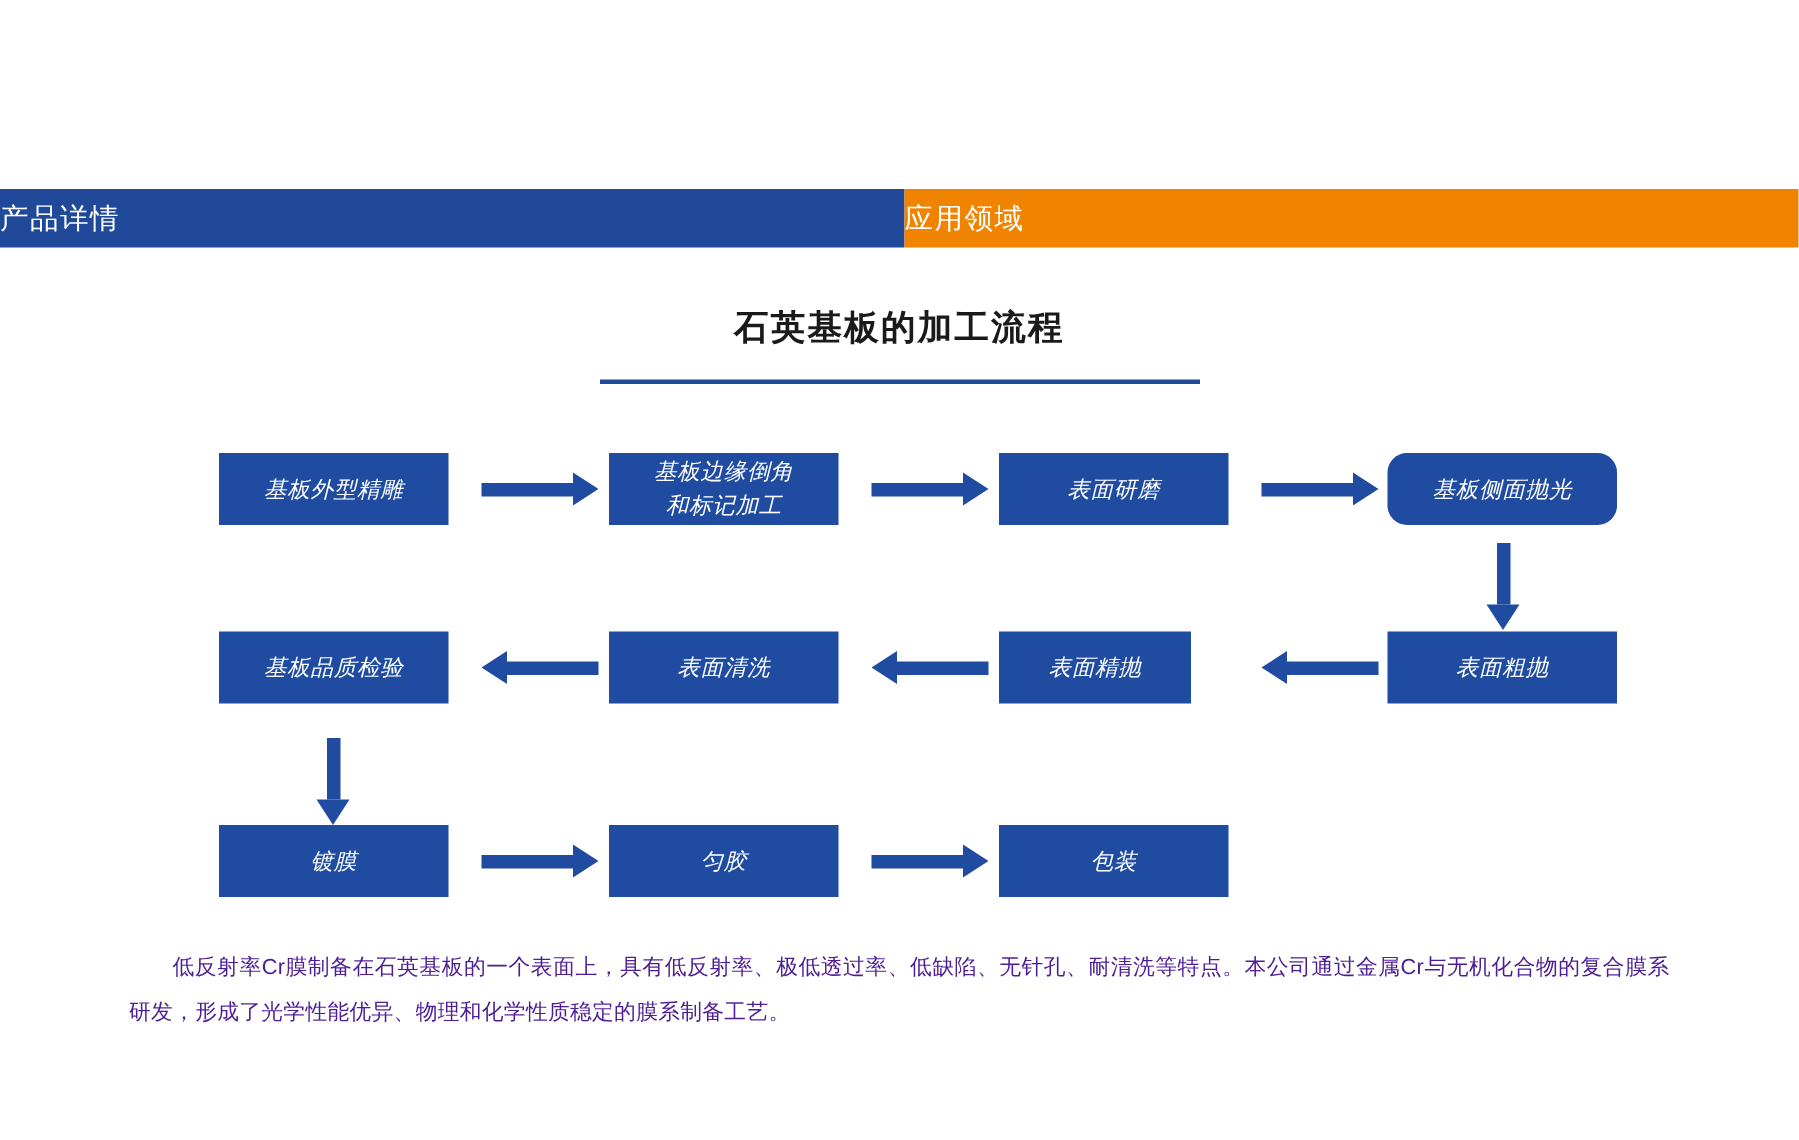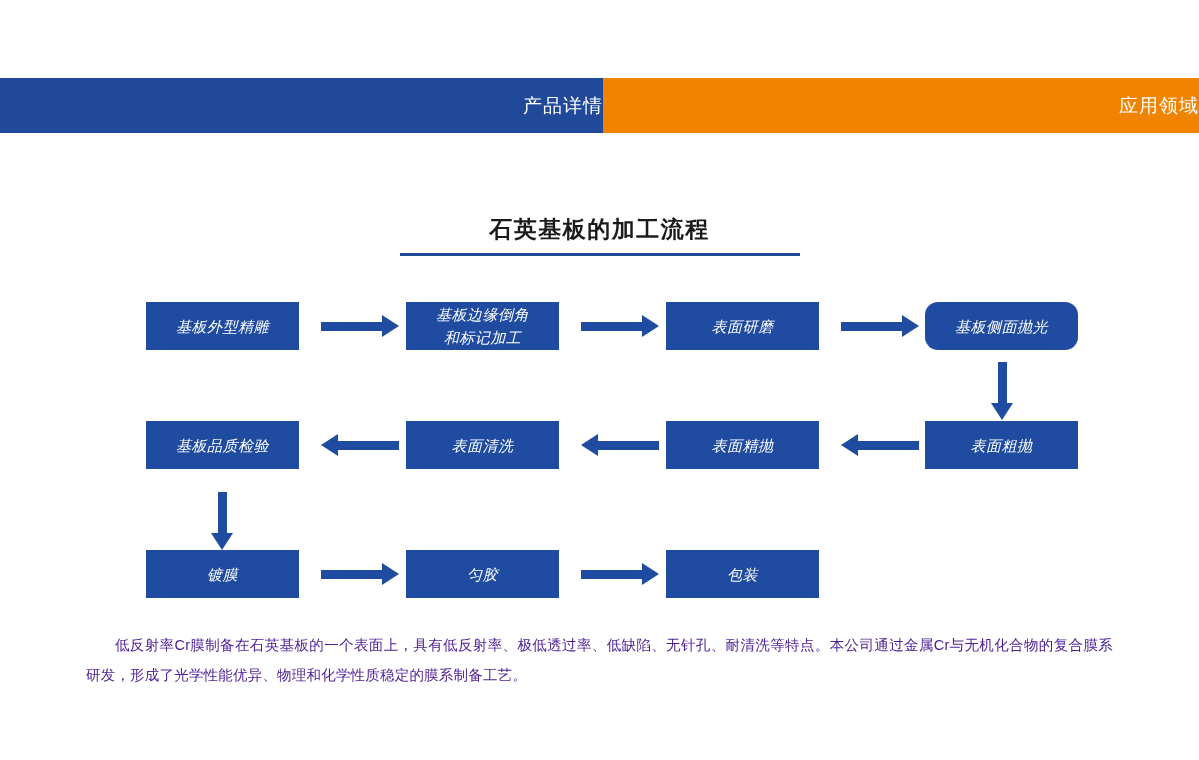--- a/index.html
+++ b/index.html
@@ -19,39 +19,40 @@
   
   .tabbar {
     position: absolute;
     left: 0;
     top: 78px;
     width: 1199px;
     height: 55px;
     display: flex;
   }
   .tab {
-    height: 55px;
+    height: 39px;
     display: flex;
     align-items: center;
-    justify-content: flex-end;
+    justify-content: flex-start;
     color: #ffffff;
     font-size: 19px;
     letter-spacing: 1px;
     font-weight: 400;
     cursor: pointer;
     user-select: none;
+    margin-top: 48px;
   }
   .tab-details { width: 603px; background: #20499a; }
   .tab-applications { width: 596px; background: #f08300; }
 
   
   .title-wrap {
     position: absolute;
     left: 0;
-    top: 213px;
+    top: 202px;
     width: 1199px;
     text-align: center;
   }
   .section-title {
     font-size: 23px;
     font-weight: bold;
     color: #1a1a1a;
     letter-spacing: 1.5px;
     line-height: 32px;
   }
@@ -202,21 +203,21 @@
 
   <div class="node" style="left:925px; top:421px; width:153px; height:48px;">
     <span>表面粗抛</span>
   </div>
 
   <div class="arrow left" style="left:841px; top:434px; width:78px; height:22px;">
     <div class="shaft" style="width:61px;"></div>
     <div class="head"></div>
   </div>
 
-  <div class="node" style="left:666px; top:421px; width:153px; height:48px;">
+  <div class="node" style="left:666px; top:421px; width:128px; height:48px;">
     <span>表面精抛</span>
   </div>
 
   <div class="arrow left" style="left:581px; top:434px; width:78px; height:22px;">
     <div class="shaft" style="width:61px;"></div>
     <div class="head"></div>
   </div>
 
   <div class="node" style="left:406px; top:421px; width:153px; height:48px;">
     <span>表面清洗</span>

